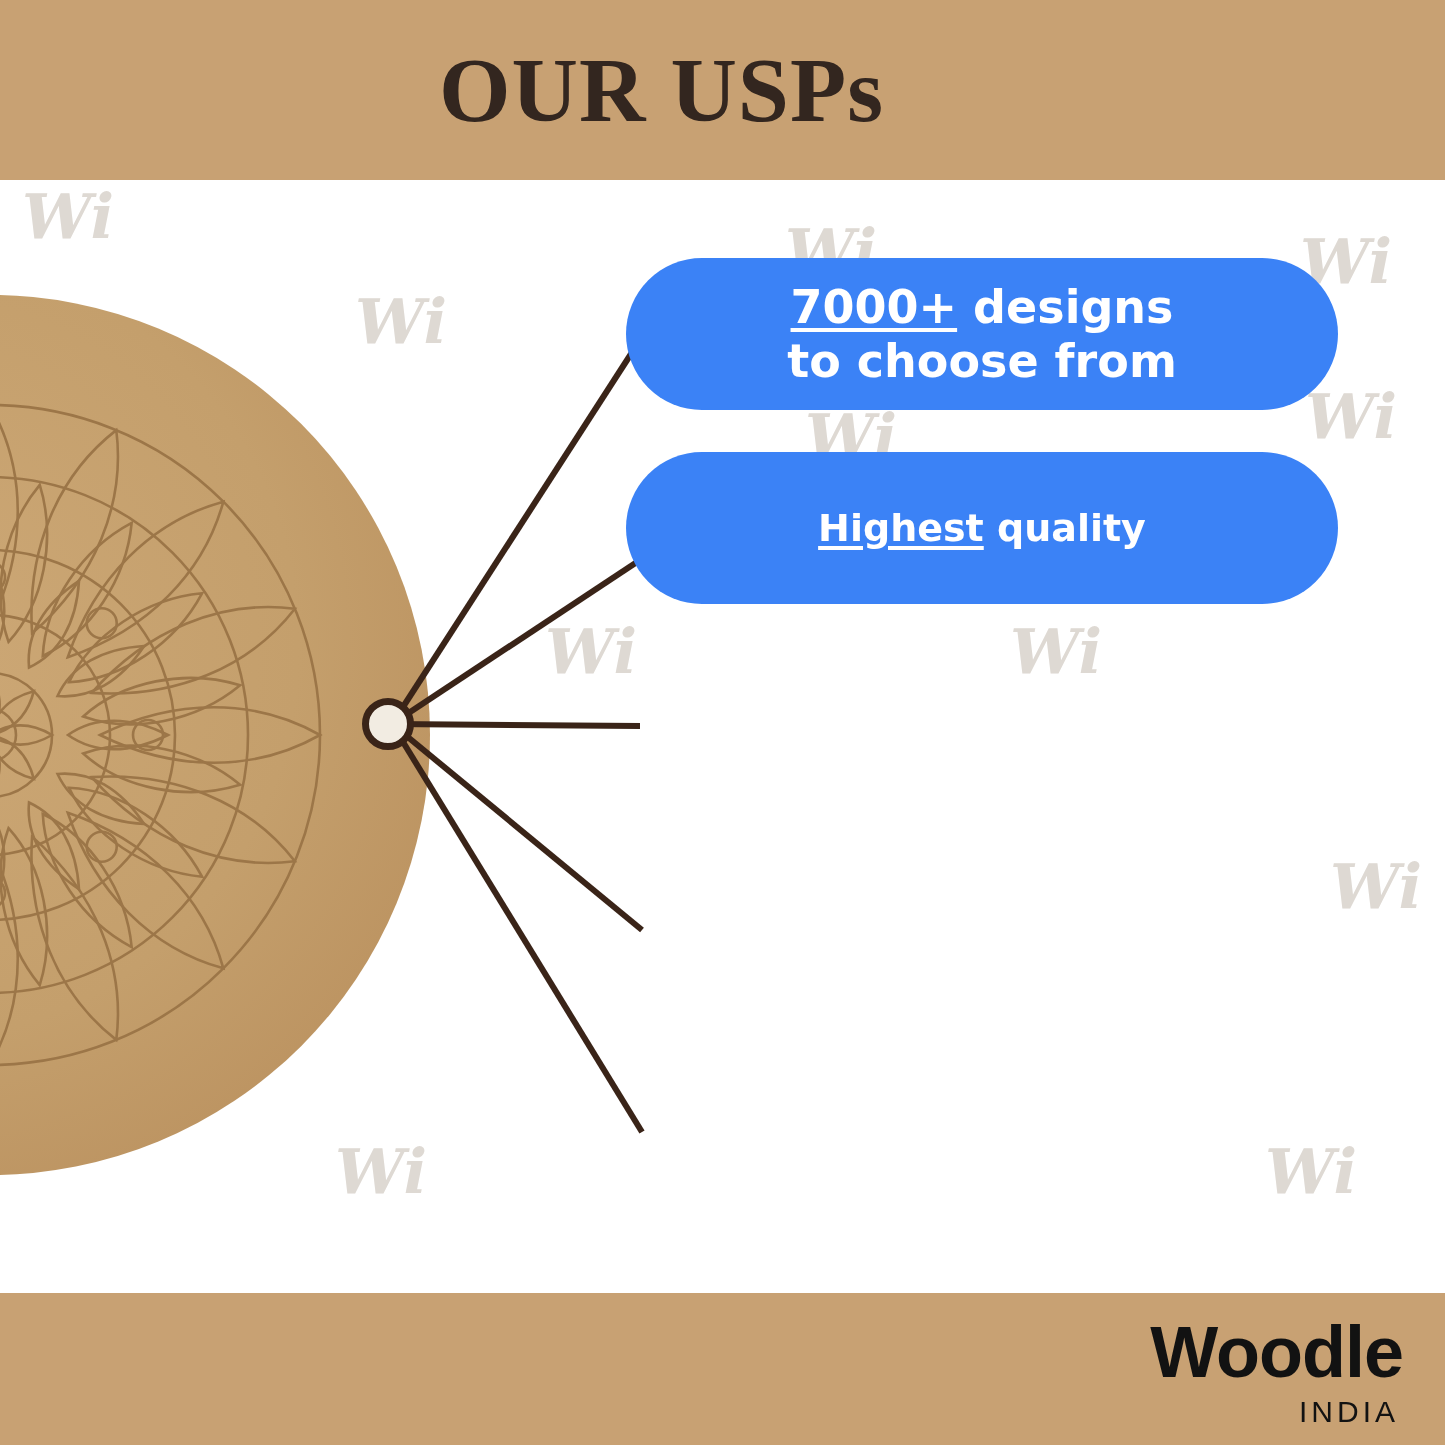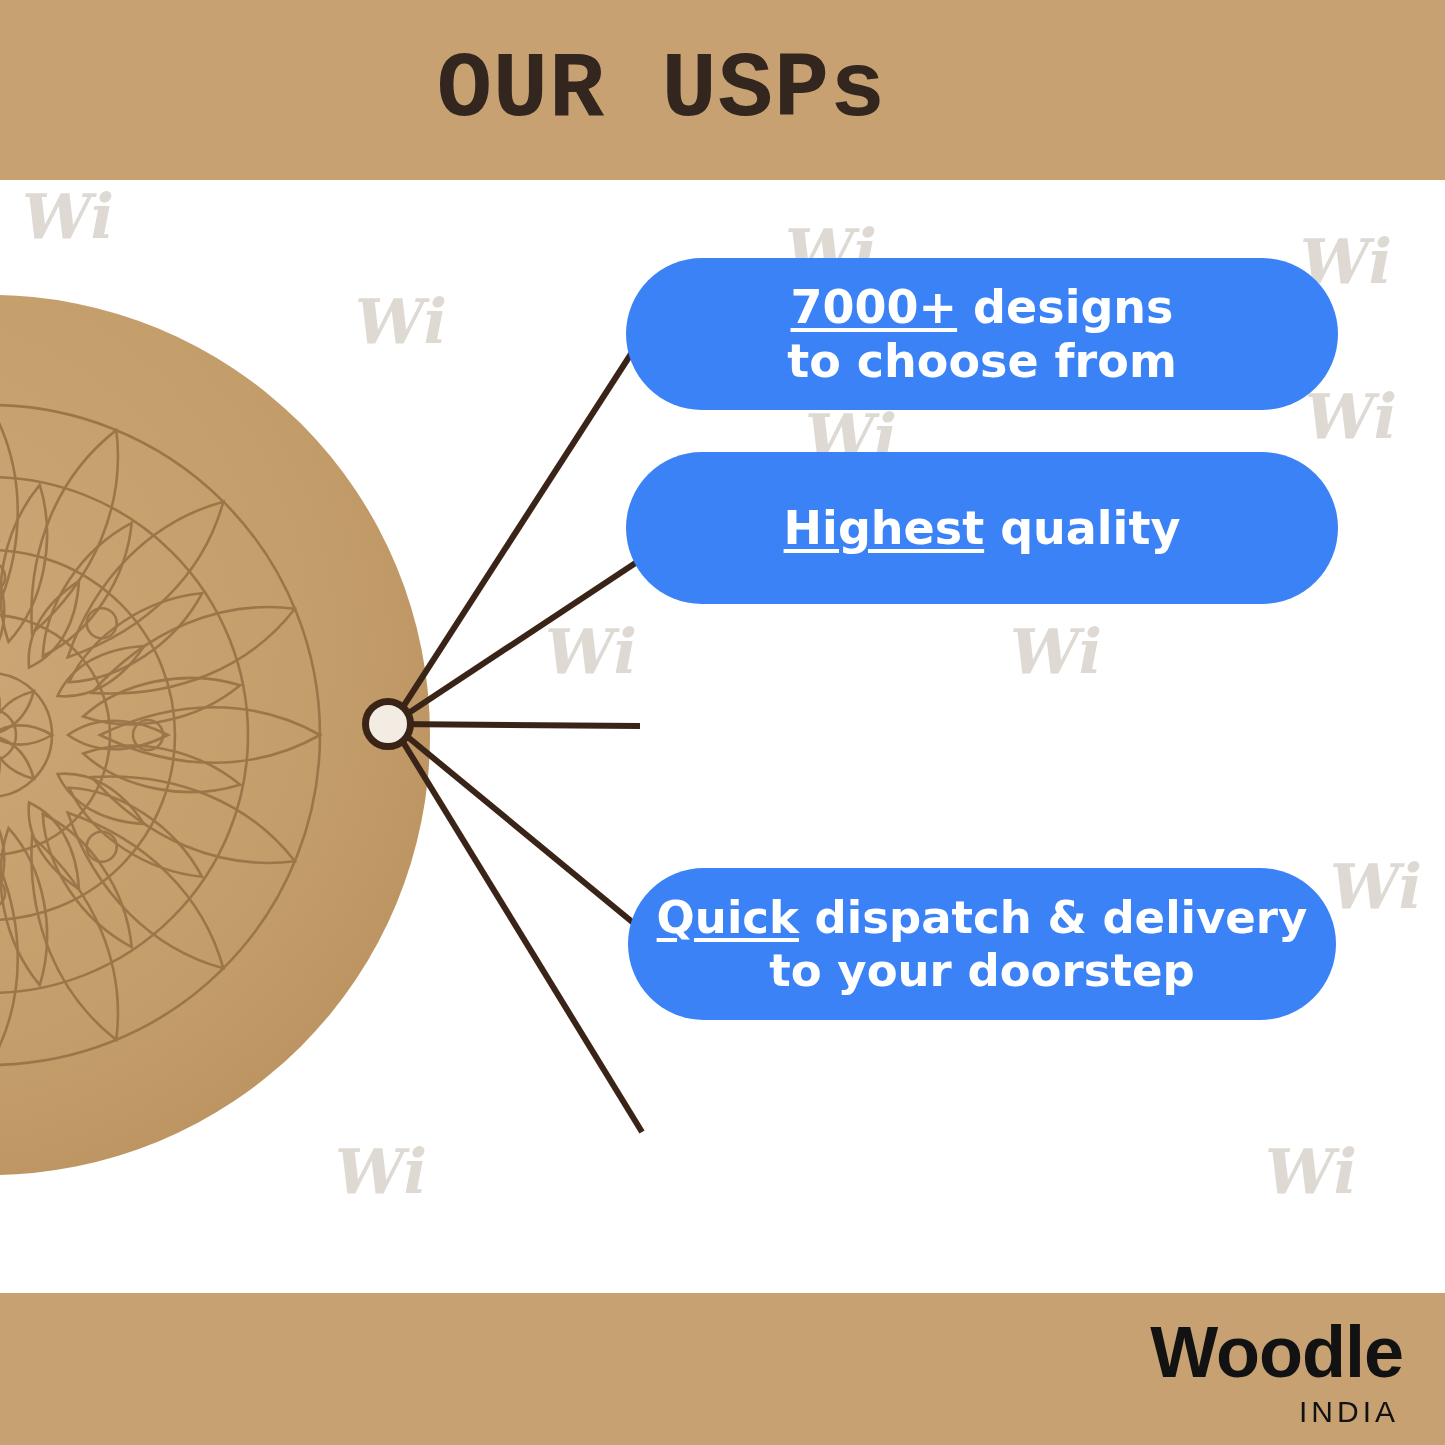--- a/index.html
+++ b/index.html
@@ -37,21 +37,21 @@
     top: 0;
     width: 1323px;
     height: 180px;
     display: flex;
     align-items: center;
     justify-content: center;
     font-size: 92px;
     font-weight: bold;
     letter-spacing: 1px;
     color: #33261f;
-    font-family: Liberation Mono, monospace;
+    font-family: Liberation Serif, serif;
   }
 
   
   .bottom-banner {
     position: absolute;
     left: 0;
     bottom: 0;
     width: 1445px;
     height: 152px;
     background: #c8a173;
@@ -130,21 +130,21 @@
   .pill .line {
     white-space: nowrap;
   }
   .u {
     text-decoration: underline;
     text-underline-offset: 5px;
     text-decoration-thickness: 4px;
   }
 
   .pill-1 { left: 626px; top: 258px;  width: 712px; height: 152px; font-size: 46px; }
-  .pill-2 { left: 626px; top: 452px;  width: 712px; height: 152px; font-size: 46px; }
+  .pill-2 { left: 626px; top: 452px;  width: 712px; height: 152px; font-size: 38px; }
   .pill-3 { left: 626px; top: 648px;  width: 712px; height: 156px; font-size: 46px; }
   .pill-4 { left: 628px; top: 868px;  width: 708px; height: 152px; font-size: 45px; }
   .pill-5 { left: 628px; top: 1068px; width: 708px; height: 152px; font-size: 45px; }
 
   .hub {
     position: absolute;
     left: 362px;
     top: 698px;
     width: 52px;
     height: 52px;
@@ -411,24 +411,20 @@
   <div class="pill pill-1">
     <div class="line"><span class="u">7000+</span><span> designs</span></div>
     <div class="line">to choose from</div>
   </div>
 
   <div class="pill pill-2">
     <div class="line"><span class="u">Highest</span><span> quality</span></div>
   </div>
 
 
-  <div class="pill pill-4">
-    <div class="line"><span class="u">Quick</span><span> dispatch &amp; delivery</span></div>
-    <div class="line">to your doorstep</div>
-  </div>
 
 
   <div class="top-banner"></div>
   <div class="top-title">OUR USPs</div>
 
   <div class="bottom-banner"></div>
   <div class="brand">
     <div class="brand-main">Woodle</div>
     <div class="brand-sub">INDIA</div>
   </div>

